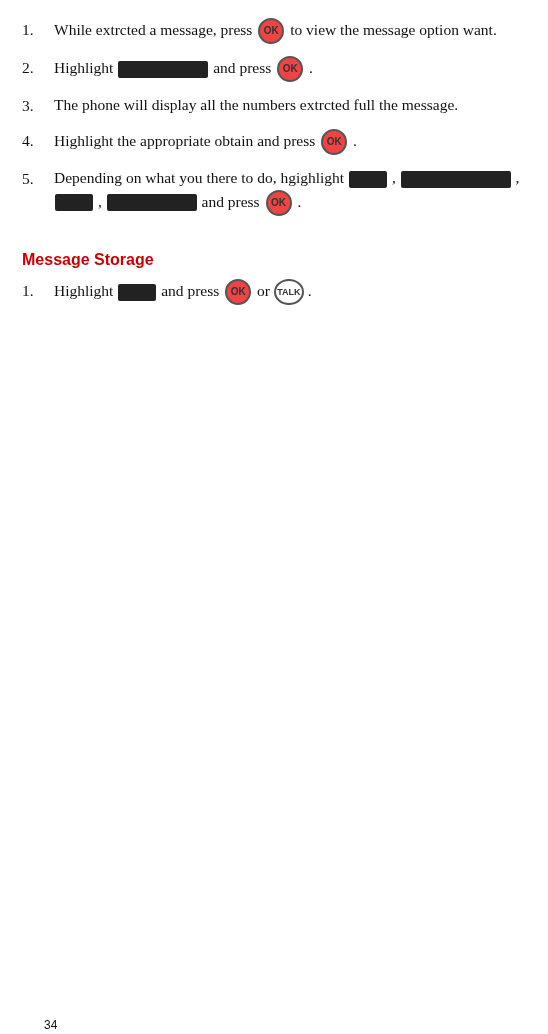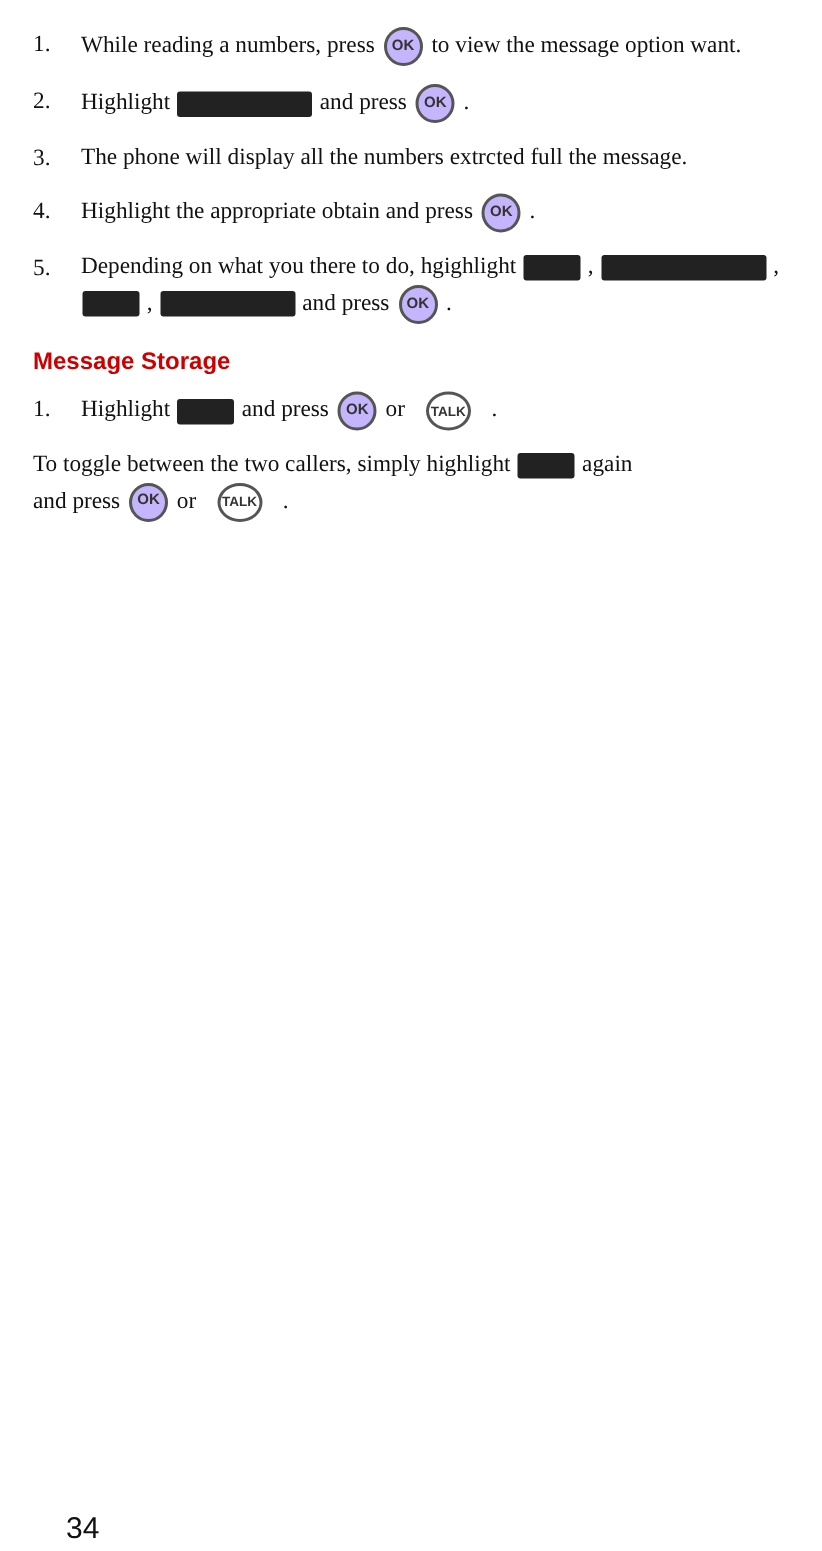--- a/index.html
+++ b/index.html
@@ -40,36 +40,36 @@
       width: 26px;
       height: 26px;
       border-radius: 50%;
       border: 2px solid #555;
       font-size: 10px;
       font-weight: bold;
       font-family: Arial, sans-serif;
       color: #333;
       vertical-align: middle;
       margin: 0 2px;
-      background: #c4b5fd;
+      background: #ef4444;
     }
     .talk-btn {
       display: inline-flex;
       align-items: center;
       justify-content: center;
       width: 30px;
       height: 26px;
       border-radius: 50%;
       border: 2px solid #555;
       font-size: 9px;
       font-weight: bold;
       font-family: Arial, sans-serif;
       color: #333;
       vertical-align: middle;
-      margin: 0 10px;
+      margin: 0 0;
       background: #fff;
     }
 
     
     .highlight-block {
       display: inline-block;
       background: #222;
       color: #222;
       border-radius: 2px;
       padding: 1px 4px;
@@ -86,55 +86,55 @@
       min-width: 90px;
     }
     .highlight-block-xl {
       min-width: 110px;
     }
 
     .section-heading {
       color: #c00;
       font-weight: bold;
       font-size: 16px;
-      margin-top: 14px;
+      margin-top: 32px;
       margin-bottom: 8px;
       font-family: Arial, sans-serif;
     }
 
     .body-para {
       margin-bottom: 12px;
       font-size: 15.5px;
       line-height: 1.45;
     }
 
     .page-number {
       position: absolute;
       bottom: 18px;
       left: 22px;
-      font-size: 20px;
+      font-size: 12px;
       font-family: Arial, sans-serif;
     }
 
     .page-wrapper {
       position: relative;
       min-height: 1034px;
     }
   </style>
 </head>
 <body>
 
 <div class="page-wrapper">
 
   <ol class="numbered-list">
 
     <li>
       <span class="list-num">1.</span>
       <span class="list-content">
-        <span>While reading a numbers, press</span>
+        <span>While extrcted a message, press</span>
         <span class="ok-btn">OK</span>
         <span> to view the message option want.</span>
       </span>
     </li>
 
     <li>
       <span class="list-num">2.</span>
       <span class="list-content">
         <span>Highlight </span>
         <span class="highlight-block highlight-block-lg">&nbsp;</span>
@@ -193,28 +193,17 @@
           <span class="highlight-block highlight-block-sm">&nbsp;</span>
           <span> and press </span>
           <span class="ok-btn">OK</span>
           <span> or </span>
           <span class="talk-btn">TALK</span>
           <span>.</span>
         </span>
       </li>
     </ol>
 
-    <p class="body-para">
-      <span>To toggle between the two callers, simply highlight</span>
-      <span class="highlight-block highlight-block-sm">&nbsp;</span>
-      <span> again</span>
-      <br>
-      <span>and press </span>
-      <span class="ok-btn">OK</span>
-      <span> or </span>
-      <span class="talk-btn">TALK</span>
-      <span>.</span>
-    </p>
   </div>
 
   <div class="page-number">34</div>
 
 </div>
 
 </body></html>

